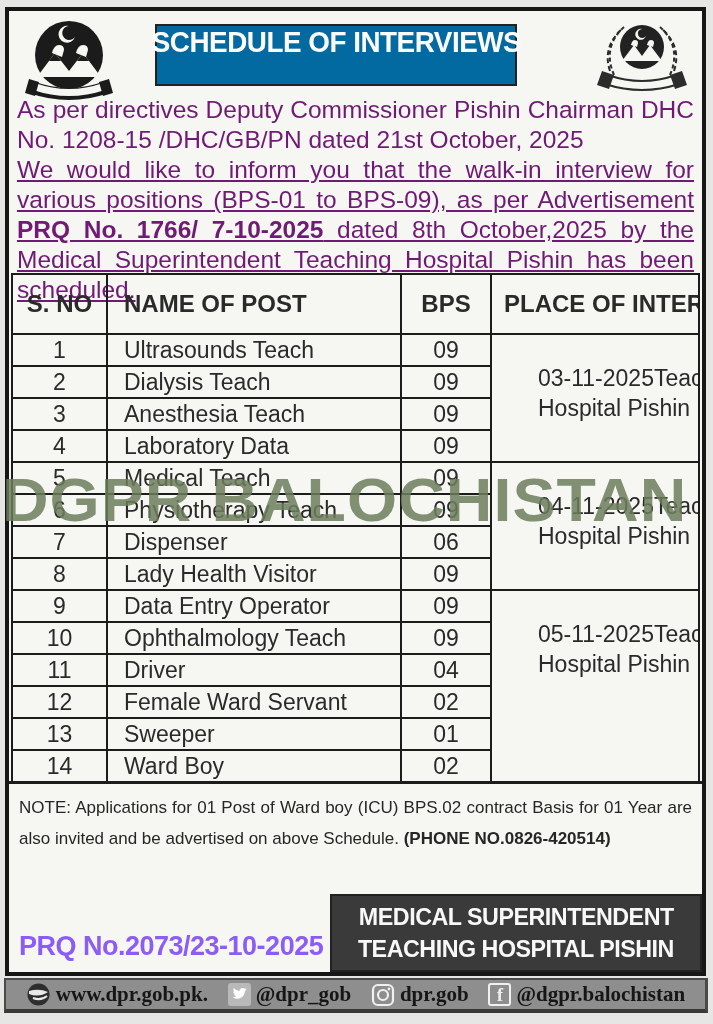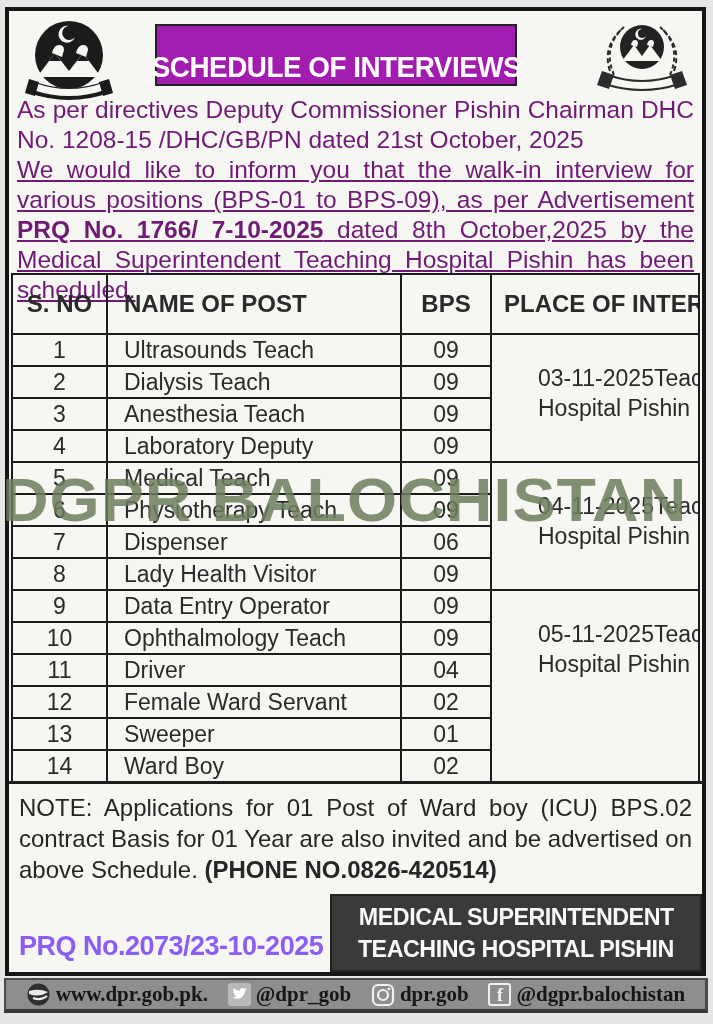--- a/index.html
+++ b/index.html
@@ -14,22 +14,22 @@
   .ad {
     position:absolute; left:5px; top:7px; width:701px; height:969px;
     background:#f6f6f3;
     border:4px solid #161616;
   }
   
   .logo-left { position:absolute; left:10px; top:6px; width:100px; height:90px; }
   .logo-right{ position:absolute; right:6px; top:2px; width:108px; height:94px; }
   .title-box {
     position:absolute; left:146px; top:13px; width:362px; height:62px;
-    background:#a21caf; border:2px solid #222;
-    display:flex; align-items:flex-end; justify-content:center;
+    background:#0369a1; border:2px solid #222;
+    display:flex; align-items:flex-start; justify-content:center;
   }
   .title-box span {
     color:#fdfdfd; font-weight:bold; font-size:29px; letter-spacing:-0.5px;
     transform:scaleX(0.96); white-space:nowrap;
   }
   
   .intro { position:absolute; top:84px; left:8px; right:8px; }
   .intro p {
     font-size:24.5px; line-height:30px; text-align:justify; color:#701a75;
   }
@@ -59,21 +59,21 @@
     position:absolute; left:2px; top:464px; width:709px; z-index:6;
     font-size:62px; font-weight:bold; letter-spacing:1px; white-space:nowrap;
     color:rgba(108,126,90,0.85); transform:scaleX(1.04); transform-origin:left center;
     pointer-events:none;
   }
   
   .note {
     position:absolute; top:770px; left:0; right:0;
     border-top:3px solid #1c1c1c;
     padding:8px 10px 0 10px;
-    font-size:24px; line-height:31px; text-align:justify; color:#262626;
+    font-size:17px; line-height:31px; text-align:justify; color:#262626;
   }
   
   .prq {
     position:absolute; left:10px; bottom:10px;
     font-size:27px; font-weight:bold; color:#8b5cf6; letter-spacing:-0.5px;
   }
   .ms-box {
     position:absolute; right:0; bottom:0; width:372px; height:78px;
     background:#3a3a3a; border:2px solid #222;
     display:flex; flex-direction:column; align-items:center; justify-content:center;
@@ -173,21 +173,21 @@
           <td class="c-post">Dialysis Teach</td>
           <td class="c-bps">09</td>
         </tr>
         <tr>
           <td class="c-sno">3</td>
           <td class="c-post">Anesthesia Teach</td>
           <td class="c-bps">09</td>
         </tr>
         <tr>
           <td class="c-sno">4</td>
-          <td class="c-post">Laboratory Deputy</td>
+          <td class="c-post">Laboratory Data</td>
           <td class="c-bps">09</td>
         </tr>
         <tr>
           <td class="c-sno">5</td>
           <td class="c-post">Medical Teach</td>
           <td class="c-bps">09</td>
           <td class="c-place" rowspan="4">
             <div class="place-line1">
               <span>04-11-2025</span>
               <span>Teaching</span>

